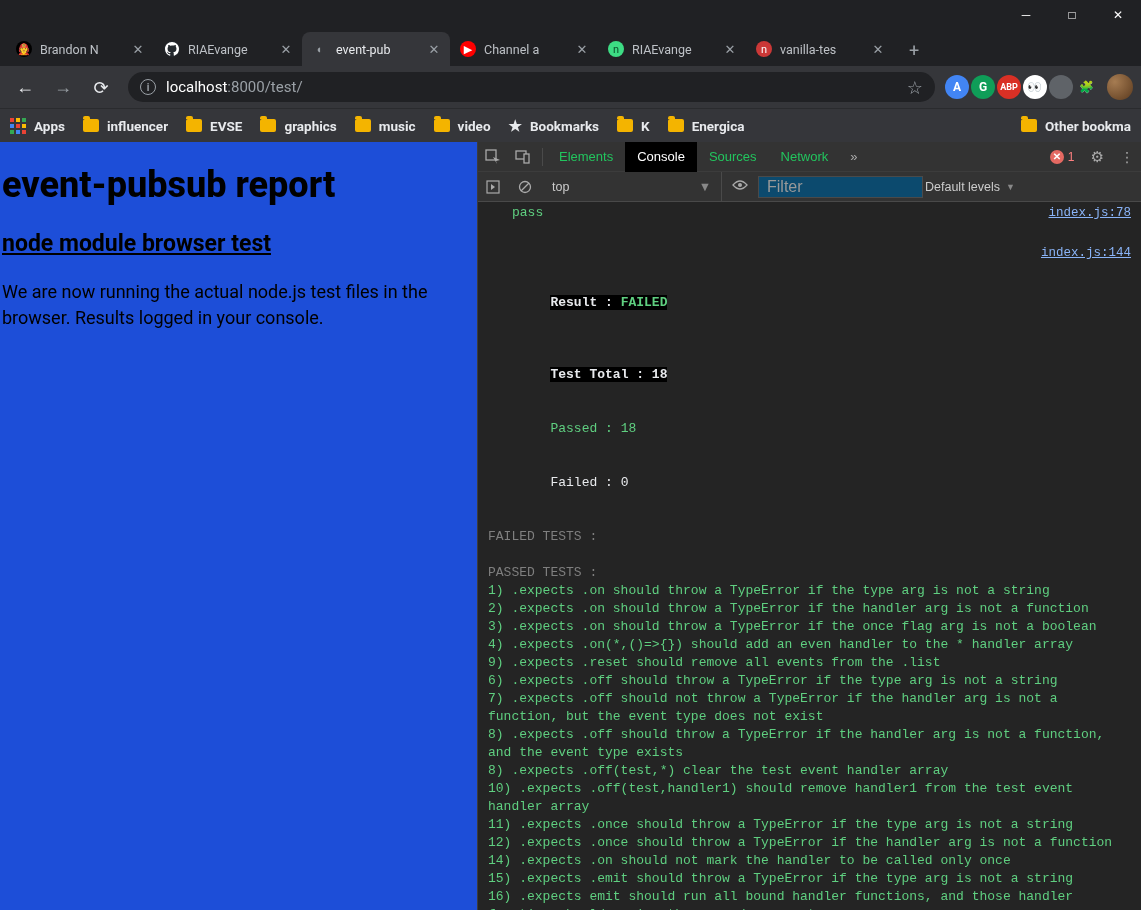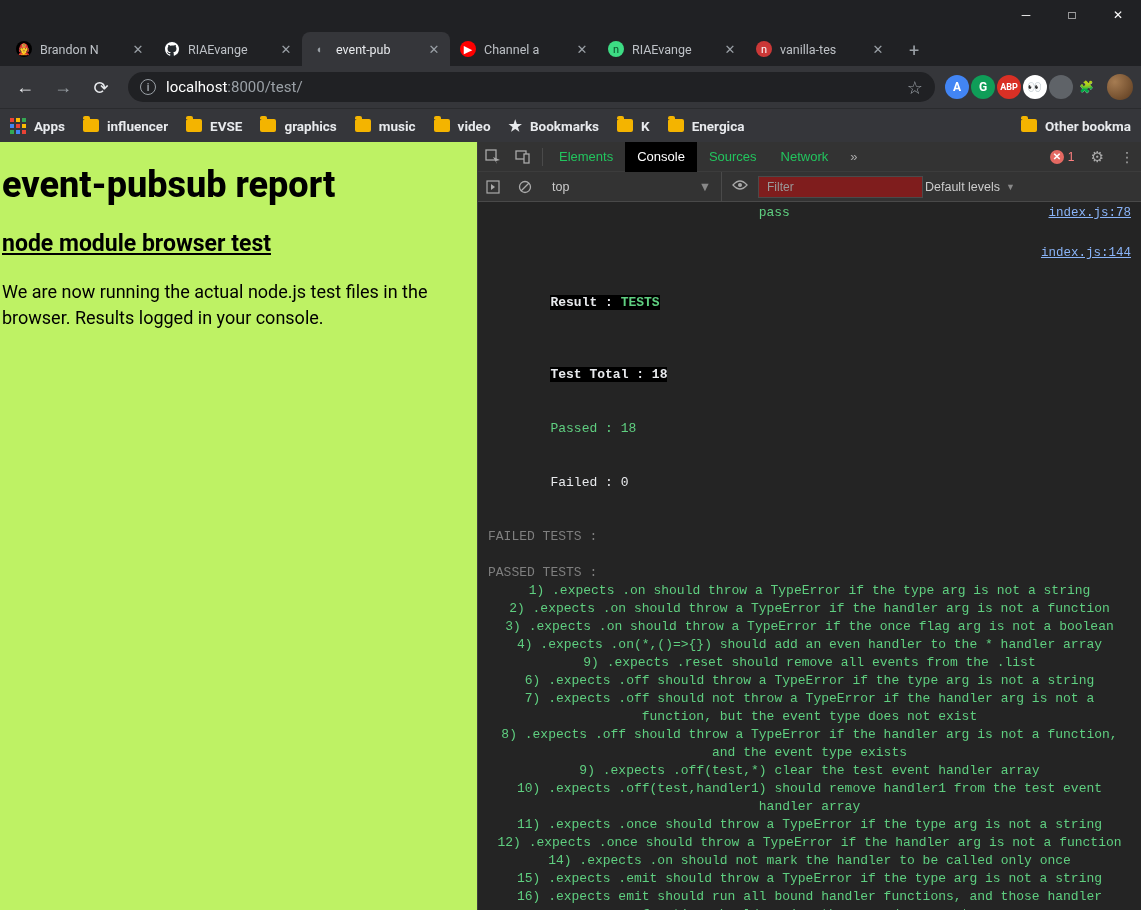--- a/index.html
+++ b/index.html
@@ -125,21 +125,21 @@
   .star-icon{color:#e8eaed;font-size:15px;}
   .bm-spacer{flex:1;}
   
   .content {
     flex:1;
     display:flex;
     min-height:0;
   }
   .page {
     width: 477px;
-    background:#bef264;
+    background:#1d4ed8;
     padding: 22px 2px 0 2px;
     color:#000;
   }
   .page h1{font-size:36px;font-weight:800;margin-bottom:24px;}
   .page h2{font-size:23px;font-weight:700;margin-bottom:22px;text-decoration:underline;}
   .page p{font-size:18px;line-height:1.45;max-width:460px;}
   
   .devtools {
     flex:1;
     background:#242424;
@@ -174,33 +174,33 @@
     font-size:12.5px;gap:2px;
   }
   .dt-ctx{
     display:flex;align-items:center;gap:10px;padding:0 10px;color:#ccc;
     border-right:1px solid #4a4a4a;height:100%;
     min-width:180px;
   }
   .dt-ctx .caret{margin-left:auto;color:#888;}
   .dt-eye{padding:0 8px;color:#aaa;}
   .dt-filter{
-    flex:0 0 165px;height:22px;background:#7f1d1d;border:1px solid #4a4a4a;
-    color:#999;padding:0 8px;display:flex;align-items:center;font-size:12px;
+    flex:0 0 165px;height:22px;background:#0c4a6e;border:1px solid #4a4a4a;
+    color:#999;padding:0 8px;display:flex;align-items:center;font-size:16px;
   }
   .dt-levels{color:#ccc;display:flex;align-items:center;gap:6px;}
   .dt-console{
     flex:1;overflow:auto;
     font-size:13px;line-height:18px;
     padding:2px 0 12px 0;
   }
   .c-row{display:flex;padding:0 10px;}
   .c-row .msg{flex:1;white-space:pre-wrap;word-break:break-word;}
   .c-row .src{color:#8ab4f8;text-decoration:underline;font-size:12.5px;white-space:nowrap;padding-left:12px;}
-  .green{color:#5fcf80;text-align:center;}
+  .green{color:#5fcf80;}
   .bold-white{color:#e8eaed;font-weight:bold;background:#000;}
   .dim{color:#7f7f7f;}
   .indent{padding-left:24px;}
 </style>
 </head>
 <body>
 
 <div class="title-bar">
   <div class="win-btn">─</div>
   <div class="win-btn">□</div>
@@ -401,21 +401,21 @@
         <div class="src">index.js:78</div>
       </div>
       <div style="height:22px;"></div>
       <div class="c-row">
         <div class="msg"></div>
         <div class="src">index.js:144</div>
       </div>
       <div style="height:14px;"></div>
       <div class="c-row">
           <div class="msg">
-        <span class="bold-white">Result : </span><span class="green" style="font-weight:bold;background:#000;">TESTS</span>
+        <span class="bold-white">Result : </span><span class="green" style="font-weight:bold;background:#000;">FAILED</span>
       </div>
         </div>
       <div style="height:18px;"></div>
       <div class="c-row">
           <div class="msg">
         <span class="bold-white">Test Total : </span><span class="bold-white">18</span>
       </div>
         </div>
       <div class="c-row">
           <div class="msg">
@@ -454,21 +454,21 @@
           <div class="c-row">
             <div class="msg green">6) .expects .off should throw a TypeError if the type arg is not a string</div>
           </div>
           <div class="c-row">
             <div class="msg green">7) .expects .off should not throw a TypeError if the handler arg is not a function, but the event type does not exist</div>
           </div>
           <div class="c-row">
             <div class="msg green">8) .expects .off should throw a TypeError if the handler arg is not a function, and the event type exists</div>
           </div>
           <div class="c-row">
-            <div class="msg green">9) .expects .off(test,*) clear the test event handler array</div>
+            <div class="msg green">8) .expects .off(test,*) clear the test event handler array</div>
           </div>
           <div class="c-row">
             <div class="msg green">10) .expects .off(test,handler1) should remove handler1 from the test event handler array</div>
           </div>
           <div class="c-row">
             <div class="msg green">11) .expects .once should throw a TypeError if the type arg is not a string</div>
           </div>
           <div class="c-row">
             <div class="msg green">12) .expects .once should throw a TypeError if the handler arg is not a function</div>
           </div>

